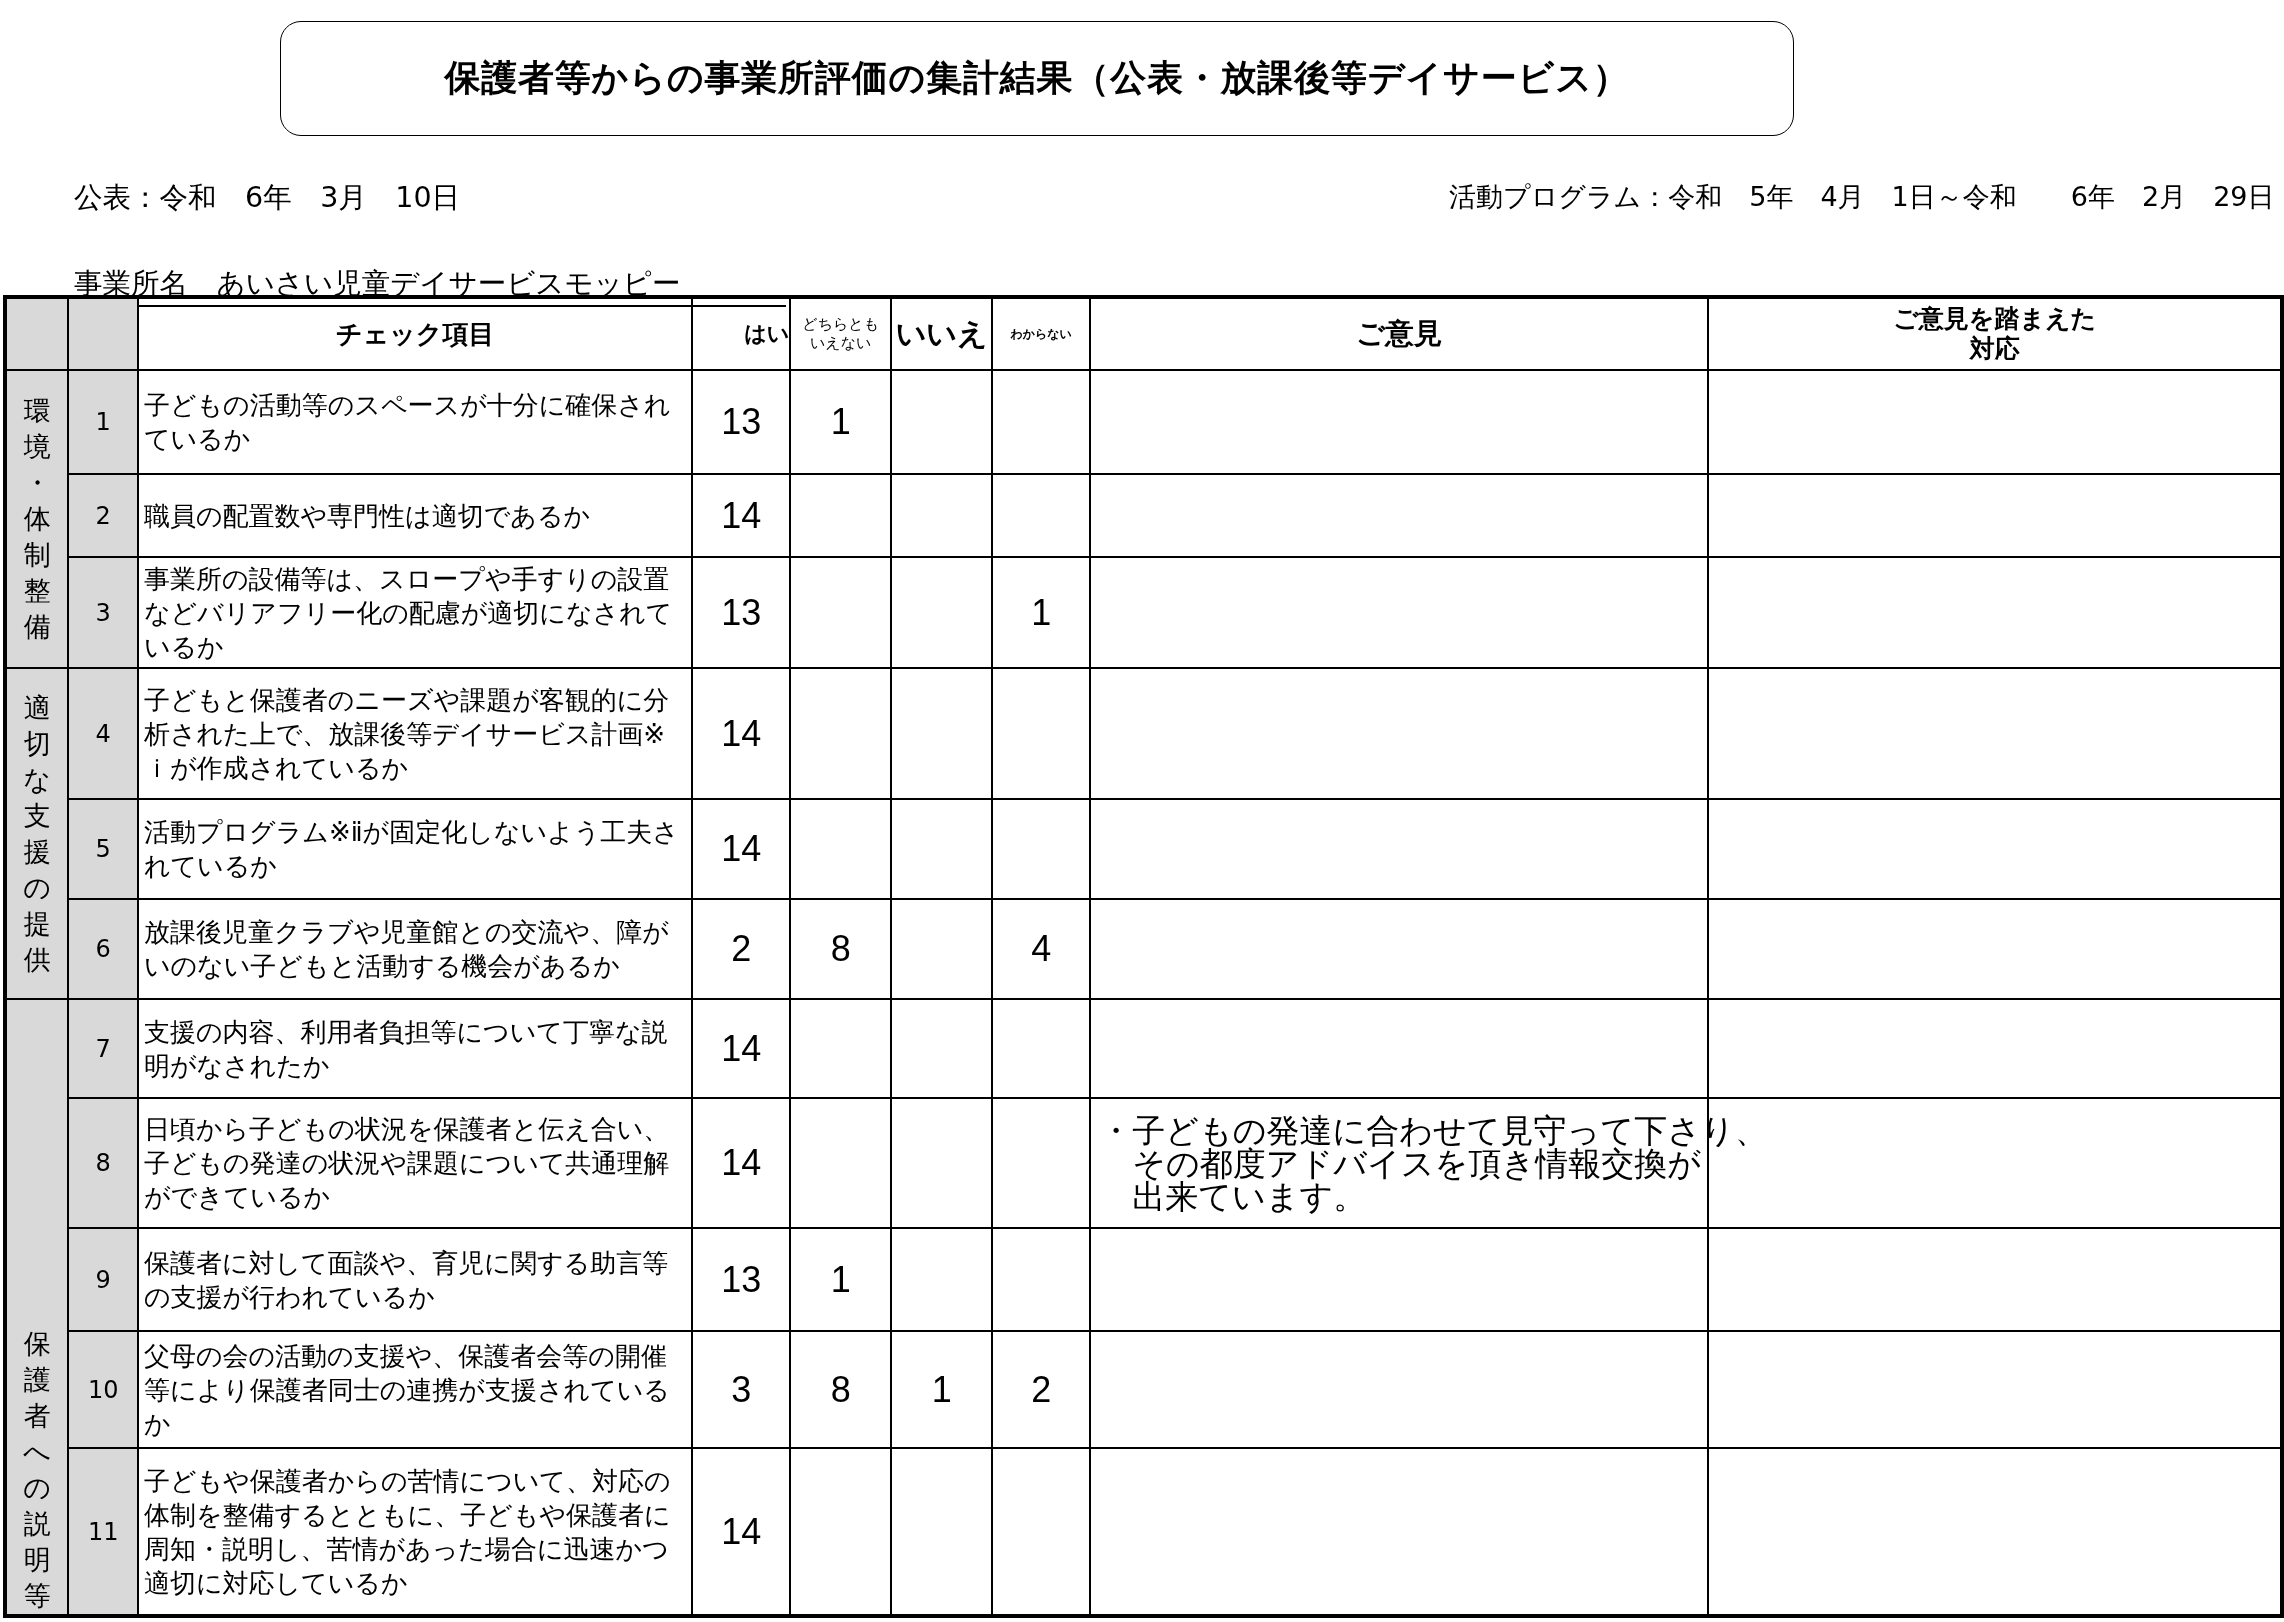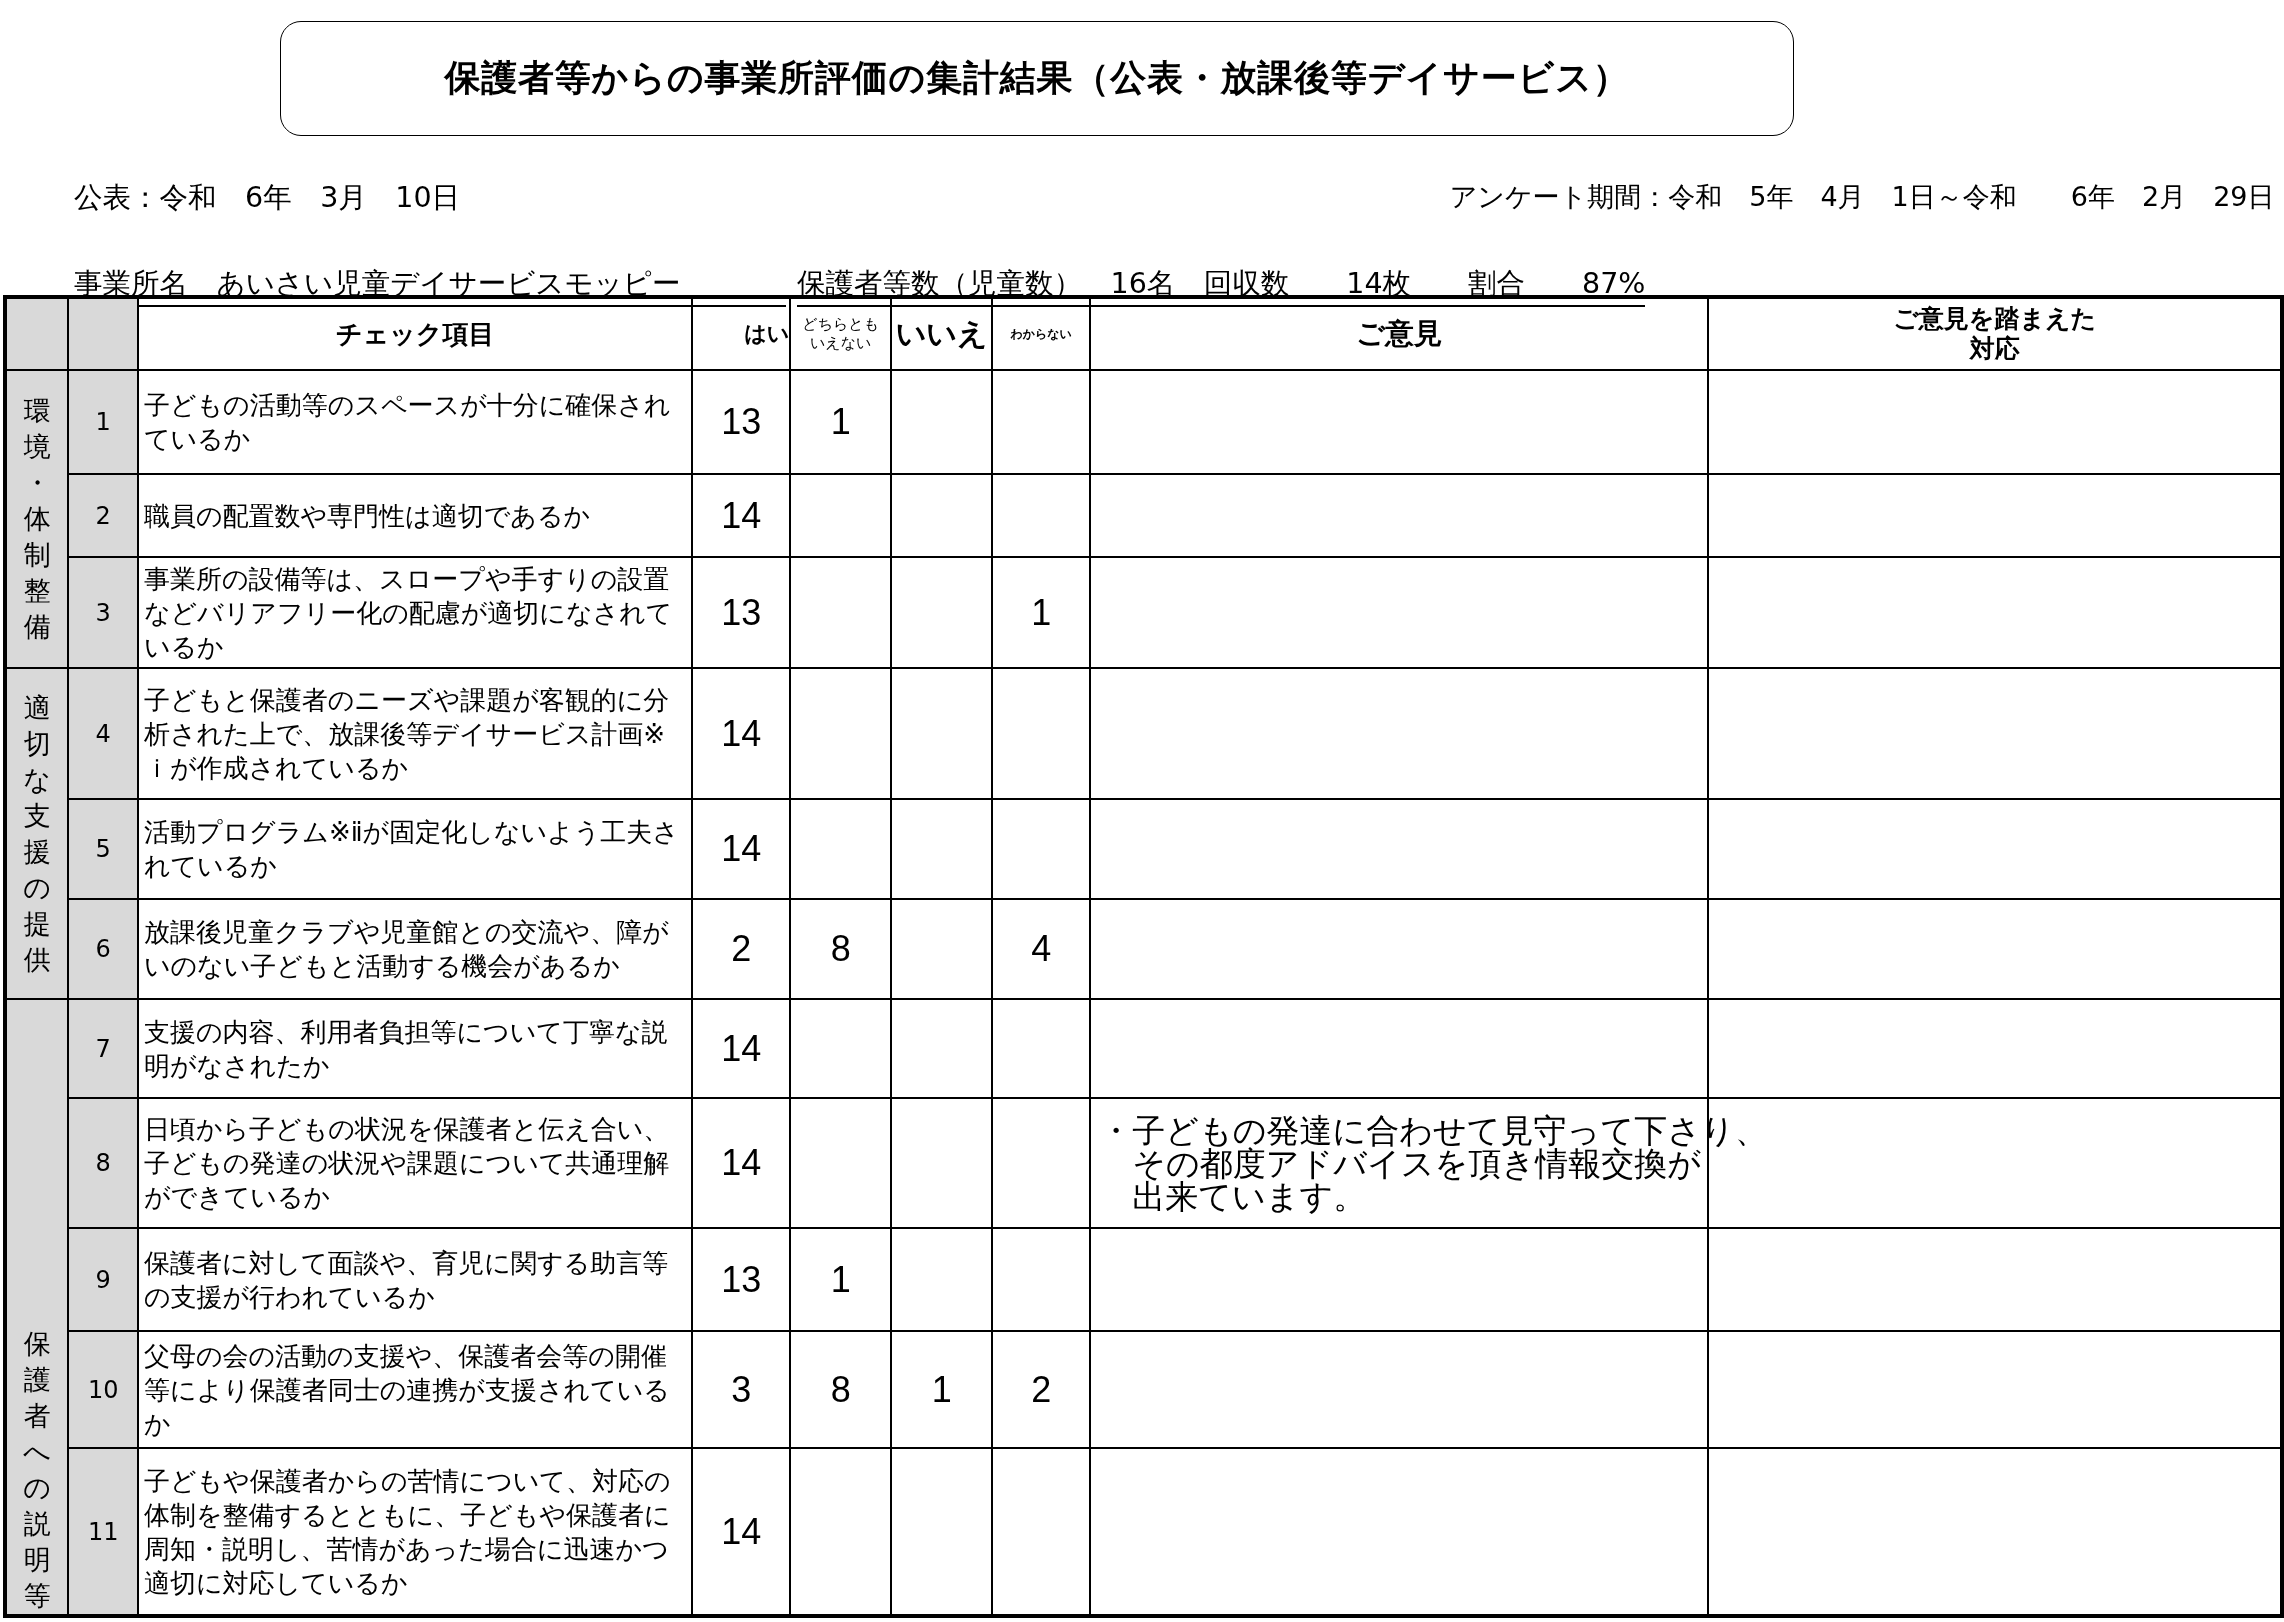--- a/index.html
+++ b/index.html
@@ -36,25 +36,24 @@
   .op { font-size:33px; line-height:33px; padding:6.3px 8px !important; vertical-align:middle; white-space:pre; }
 </style>
 </head>
 <body>
 
 <div class="title-box">
   <span class="title-text">保護者等からの事業所評価の集計結果（公表・放課後等デイサービス）</span>
 </div>
 
 <div class="pub-date">公表：令和　6年　3月　10日</div>
-<div class="survey-period">アンケート期間：令和　5年　4月　1日～令和　　6年　2月　29日</div>
+<div class="survey-period">活動プログラム：令和　5年　4月　1日～令和　　6年　2月　29日</div>
 
 <div class="facility-line">
   <span class="facility-name">事業所名　あいさい児童デイサービスモッピー</span>
-  <span class="facility-stats">保護者等数（児童数）　16名　回収数　　14枚　　割合　　87%</span>
 </div>
 
 <table class="eval">
   <colgroup>
     <col style="width:63px">
       <col style="width:70px">
       <col style="width:554px">
     <col style="width:98px">
       <col style="width:101px">
       <col style="width:101px">

